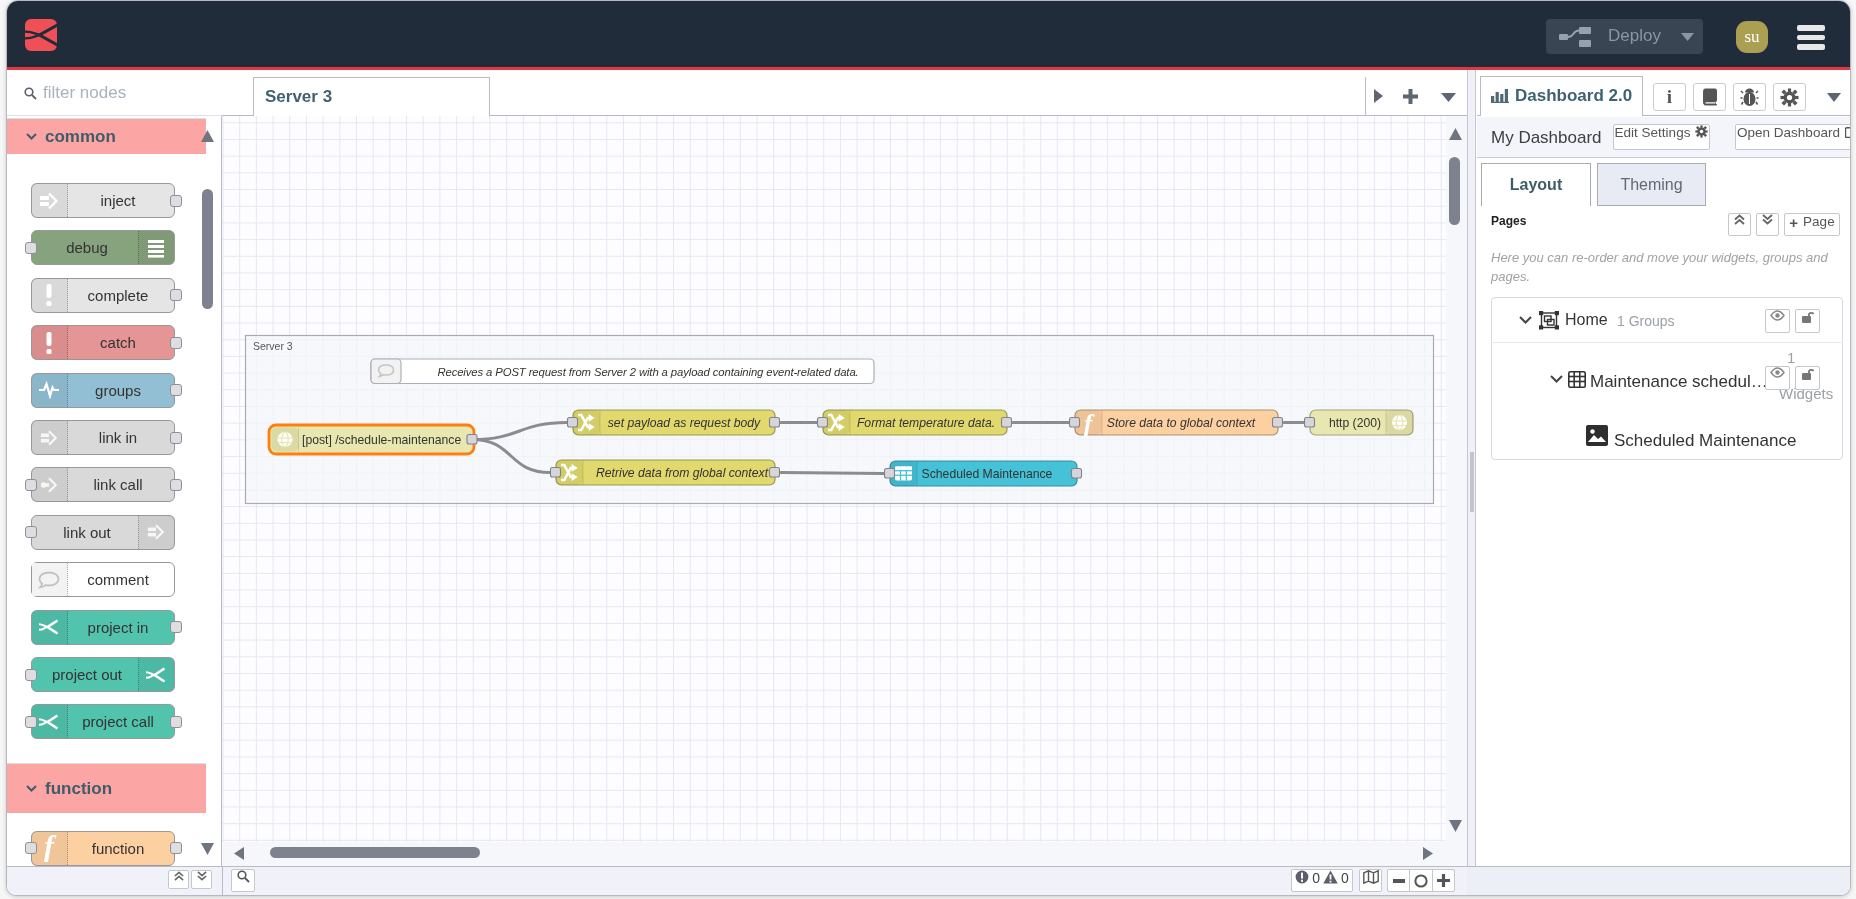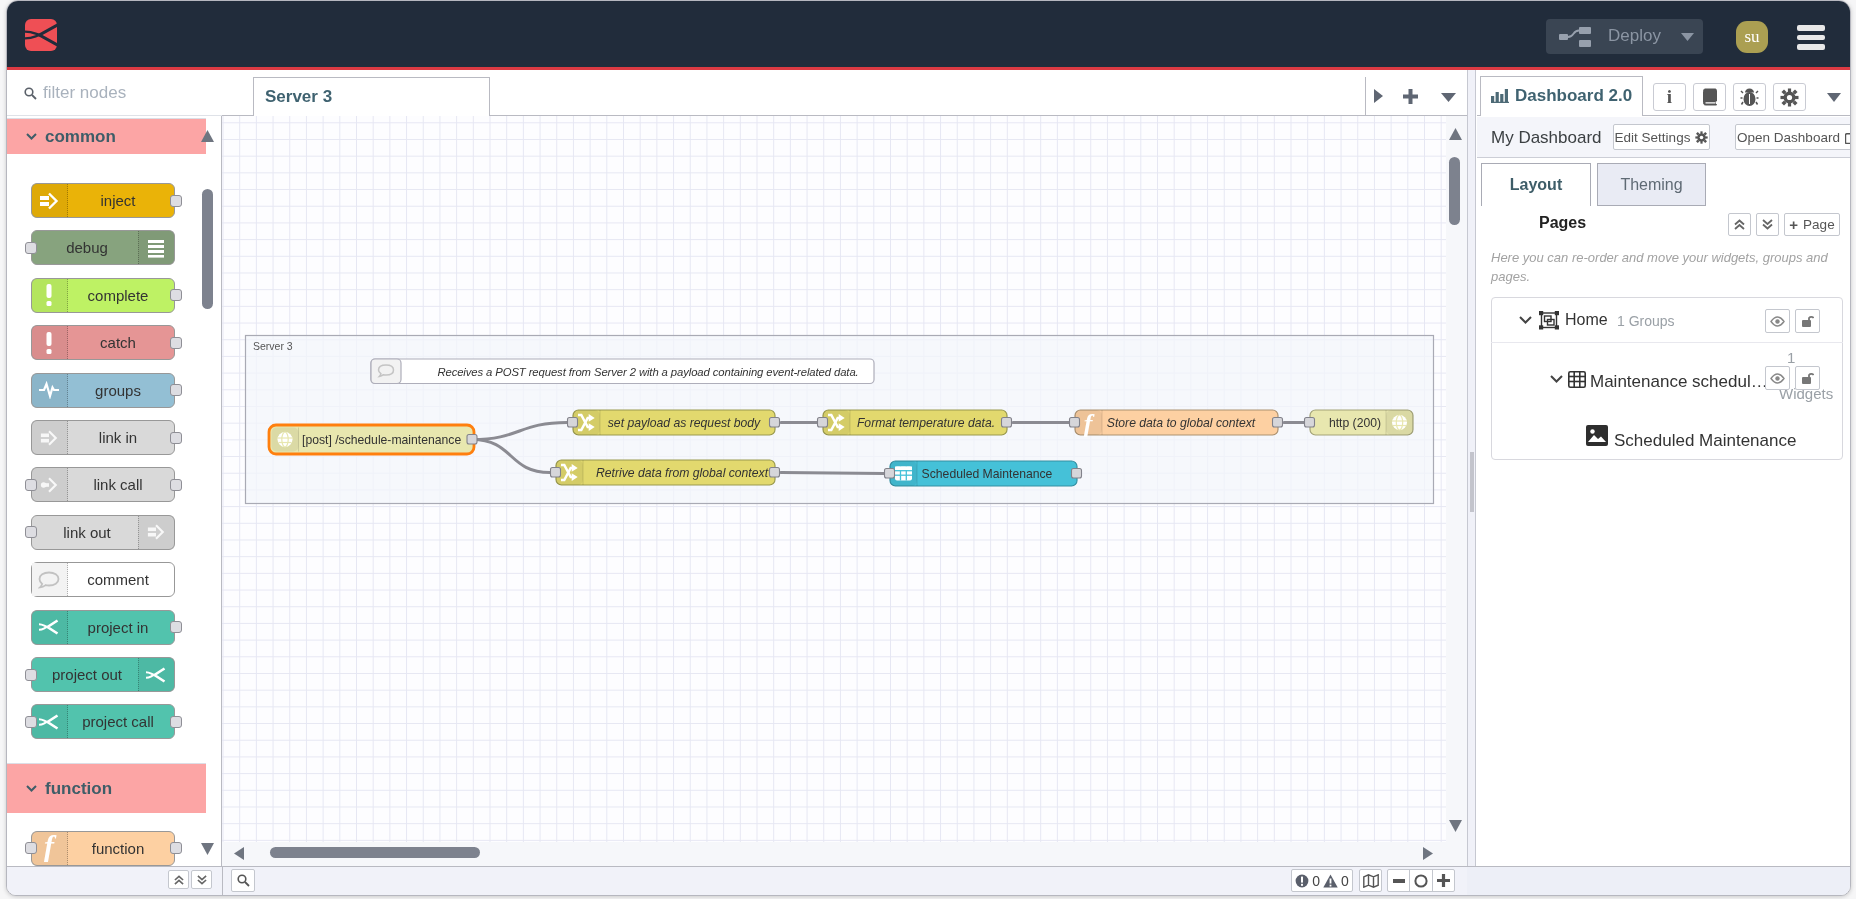--- a/index.html
+++ b/index.html
@@ -11,21 +11,21 @@
   .pnode { position:absolute; left:23.5px; width:144px; height:35px; border:1px solid #989898; border-radius:6px; }
   .picon { position:absolute; top:0; bottom:0; width:36px; background:rgba(0,0,0,0.05); }
   .picon.pl { left:0; border-right:1px dotted rgba(0,0,0,0.28); }
   .picon.pr { right:0; border-left:1px dotted rgba(0,0,0,0.28); }
   .plabel { position:absolute; top:0; height:33px; line-height:33px; font-size:15px; color:#333; text-align:center; }
   .pport { position:absolute; width:12px; height:12px; top:10.5px; background:#dddde2; border:1px solid #8f8f96; border-radius:3px; }
   .pport.in { left:-7px; }
   .pport.out { right:-8px; }
   .picon svg { position:absolute; left:50%; top:50%; transform:translate(-50%,-50%); }
   .sbtn { width:33px; height:28px; background:#fff; border:1px solid #c9cbd3; border-radius:3px; display:flex; align-items:center; justify-content:center; }
-  .wbtn { background:#fff; border:1px solid #c4c7ce; border-radius:2px; font-size:13.5px; color:#555; display:flex; align-items:center; justify-content:center; gap:5px; }
+  .wbtn { background:#fff; border:1px solid #c4c7ce; border-radius:2px; font-size:13.5px; color:#555; display:flex; justify-content:center; gap:5px; }
 </style>
 </head>
 <body>
 <div id="win">
 
 <div class="abs" id="header" style="left:0;top:0;width:1843px;height:66px;background:#212c3b;"></div>
 <div class="abs" id="redline" style="left:0;top:66px;width:1843px;height:3px;background:#dc3a43;"></div>
 
 <svg class="abs" style="left:18px;top:18px;" width="32" height="32" viewBox="0 0 32 32">
   <rect x="0" y="0" width="32" height="32" rx="6" fill="#ef4f55"></rect>
@@ -71,21 +71,21 @@
       </svg>
   <span style="top:8px;">common</span>
 </div>
 <div class="abs cat" style="left:0;top:762px;width:199px;height:50px;border-top:1px solid #dcdee6;">
   <svg style="position:absolute;left:19px;top:21px;" width="11" height="7" viewBox="0 0 11 7">
         <path d="M1,1 L5.5,5.5 L10,1" stroke="#3e5d68" stroke-width="2" fill="none"></path>
       </svg>
   <span style="top:15px;">function</span>
 </div>
 
-<div class="pnode" style="top:182px;background:#eab308;">
+<div class="pnode" style="top:182px;background:#e5e5e5;">
   <div class="picon pl">
         <svg width="20" height="20" viewBox="0 0 20 20">
           <g fill="#fff">
             <rect x="1" y="5" width="9" height="4"></rect>
             <rect x="1" y="11" width="9" height="4"></rect>
           </g>
           <path d="M10,2.5 L17.5,10 L10,17.5" fill="none" stroke="#fff" stroke-width="2.4"></path>
         </svg>
       </div>
   <span class="plabel" style="left:37px;right:6px;">inject</span>
@@ -98,21 +98,21 @@
             <rect x="1" y="2" width="16" height="3"></rect>
             <rect x="1" y="7" width="16" height="3"></rect>
             <rect x="1" y="12" width="16" height="3"></rect>
             <rect x="1" y="17" width="16" height="2.6"></rect>
           </g>
         </svg>
       </div>
   <span class="plabel" style="left:6px;right:37px;">debug</span>
   <div class="pport in"></div>
 </div>
-<div class="pnode" style="top:276.8px;background:#bef264;">
+<div class="pnode" style="top:276.8px;background:#e5e5e5;">
   <div class="picon pl">
         <svg width="8" height="22" viewBox="0 0 8 22">
           <rect x="1.5" y="0" width="5" height="14" rx="2" fill="#fff"></rect>
           <rect x="1.5" y="17" width="5" height="5" rx="1.5" fill="#fff"></rect>
         </svg>
       </div>
   <span class="plabel" style="left:37px;right:6px;">complete</span>
   <div class="pport out"></div>
 </div>
 <div class="pnode" style="top:324.2px;background:#e59595;">
@@ -496,21 +496,21 @@
         <path d="M11,8 L11,12 C11,13 10.5,13.5 9.5,13.5 L2,13.5 C1,13.5 0.5,13 0.5,12 L0.5,4.5 C0.5,3.5 1,3 2,3 L6,3" fill="none" stroke="#555" stroke-width="1.6"></path>
         <path d="M8,0.8 L13.2,0.8 L13.2,6" fill="none" stroke="#555" stroke-width="1.6"></path>
         <line x1="6.5" y1="7.5" x2="12.5" y2="1.5" stroke="#555" stroke-width="1.6"></line>
       </svg></div>
 
 <div class="abs" style="left:1590px;top:162px;width:109px;height:43px;background:#e9ebf4;border:1px solid #a9abb5;"></div>
 <div class="abs" style="left:1590px;top:162px;width:109px;height:57px;line-height:43px;font-size:16px;color:#5f6a74;text-align:center;">Theming</div>
 <div class="abs" style="left:1474px;top:162px;width:110px;height:43px;background:#fff;border:1px solid #a9abb5;border-bottom:none;"></div>
 <div class="abs" style="left:1474px;top:162px;width:110px;height:43px;line-height:43px;font-size:16px;font-weight:bold;color:#3e5d68;text-align:center;">Layout</div>
 
-<div class="abs" style="left:1484px;top:213px;font-size:16px;font-weight:bold;color:#222;margin-left:48px;">Pages</div>
+<div class="abs" style="left:1484px;top:213px;font-size:12px;font-weight:bold;color:#222;">Pages</div>
 <div class="abs wbtn" style="left:1721px;top:212px;width:23px;height:23px;">
       <svg width="11" height="11" viewBox="0 0 11 11">
         <g fill="none" stroke="#666" stroke-width="1.8">
           <path d="M1,5.5 L5.5,1.5 L10,5.5"></path>
           <path d="M1,10 L5.5,6 L10,10"></path>
         </g>
       </svg>
     </div>
 <div class="abs wbtn" style="left:1749px;top:212px;width:23px;height:23px;">
       <svg width="11" height="11" viewBox="0 0 11 11">

